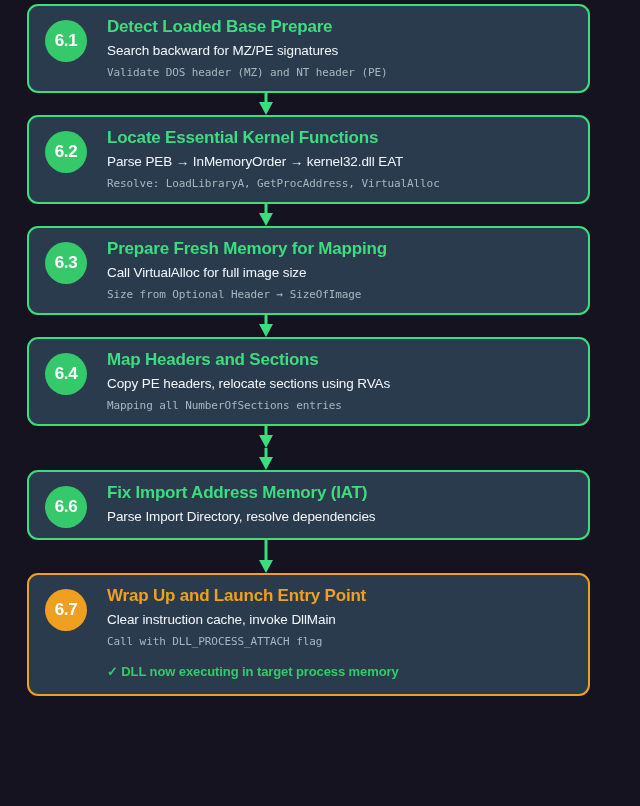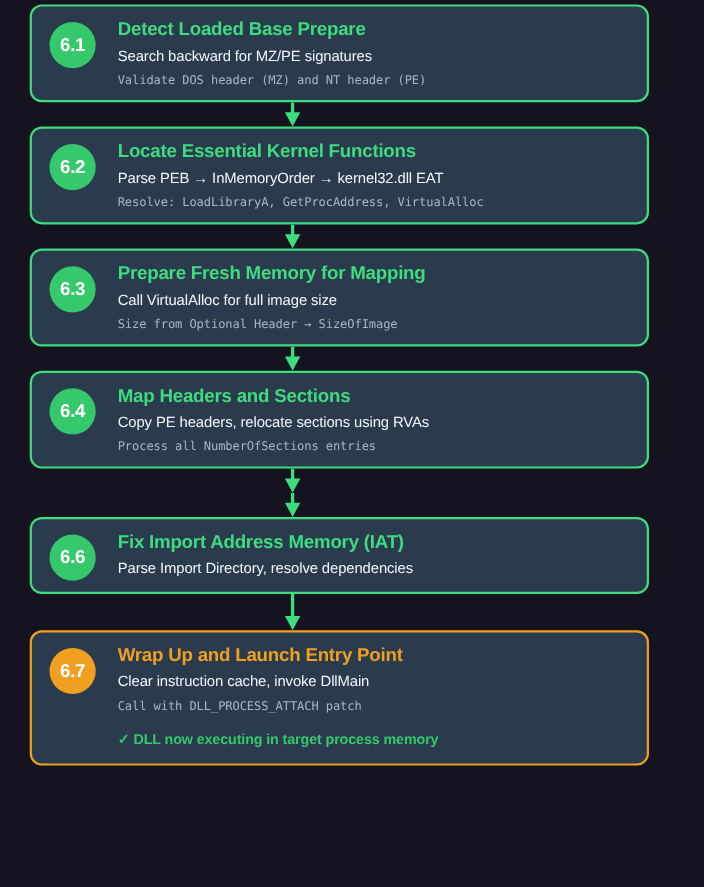--- a/index.html
+++ b/index.html
@@ -168,21 +168,21 @@
         <rect x="8.5" y="0" width="3" height="11" fill="#3ddc7f"></rect>
         <polygon points="3,9 17,9 10,22" fill="#3ddc7f"></polygon>
       </svg>
     </div>
     <div class="step-wrap">
       <div class="card">
         <div class="badge">6.4</div>
         <div class="body">
           <div class="title">Map Headers and Sections</div>
           <div class="subtitle">Copy PE headers, relocate sections using RVAs</div>
-          <div class="detail">Process all NumberOfSections entries</div>
+          <div class="detail">Mapping all NumberOfSections entries</div>
         </div>
       </div>
     </div>
     <div class="arrow">
       <svg width="20" height="22" viewBox="0 0 20 22">
         <rect x="8.5" y="0" width="3" height="11" fill="#3ddc7f"></rect>
         <polygon points="3,9 17,9 10,22" fill="#3ddc7f"></polygon>
       </svg>
     </div>
     <div class="arrow">
@@ -205,18 +205,18 @@
         <rect x="8.5" y="0" width="3" height="22" fill="#3ddc7f"></rect>
         <polygon points="3,20 17,20 10,33" fill="#3ddc7f"></polygon>
       </svg>
     </div>
     <div class="step-wrap">
       <div class="card final">
         <div class="badge orange">6.7</div>
         <div class="body">
           <div class="title orange">Wrap Up and Launch Entry Point</div>
           <div class="subtitle">Clear instruction cache, invoke DllMain</div>
-          <div class="detail">Call with DLL_PROCESS_ATTACH patch</div>
+          <div class="detail">Call with DLL_PROCESS_ATTACH flag</div>
           <div class="success">✓ DLL now executing in target process memory</div>
         </div>
       </div>
     </div>
   </div>
 
 </body></html>

